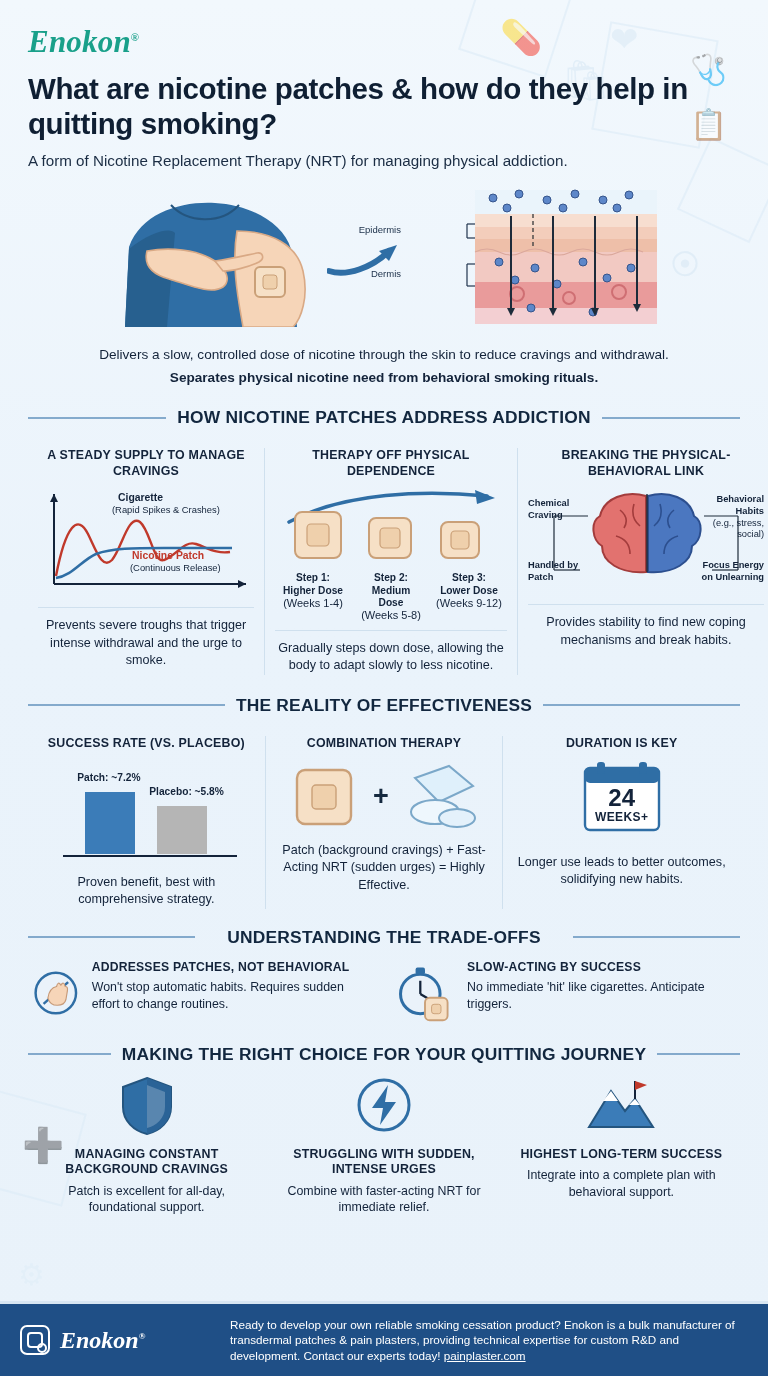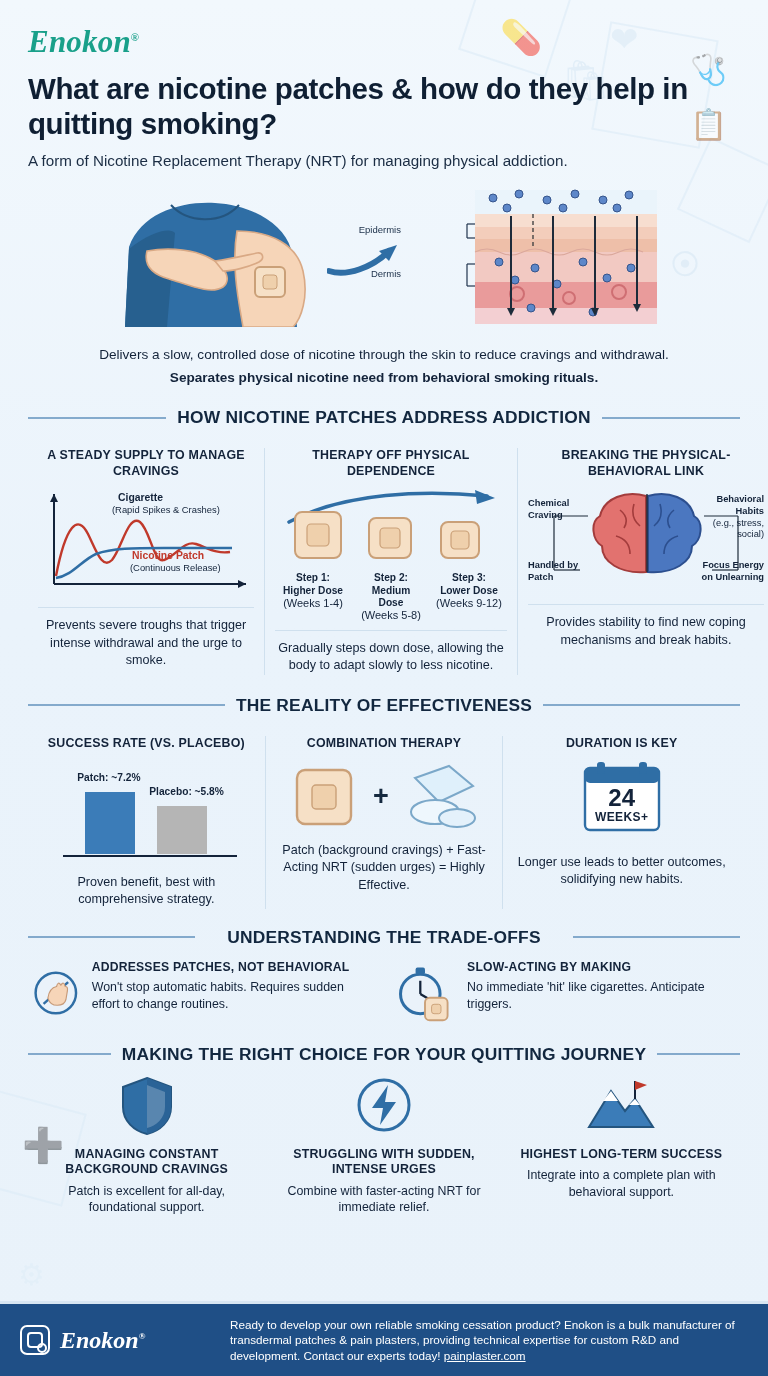--- a/index.html
+++ b/index.html
@@ -494,21 +494,21 @@
       <div class="to">
         <svg width="66" height="66" viewBox="0 0 66 66">
           <circle cx="29" cy="34" r="21" fill="#eaf2fa" stroke="#2f6ea5" stroke-width="3.2"></circle>
           <rect x="24" y="6" width="10" height="7" rx="2" fill="#2f6ea5"></rect>
           <line x1="29" y1="34" x2="29" y2="20" stroke="#13233a" stroke-width="2.4"></line>
           <line x1="29" y1="34" x2="39" y2="40" stroke="#13233a" stroke-width="2.4"></line>
           <rect x="34" y="38" width="24" height="24" rx="5" fill="#f6e0c6" stroke="#caa078" stroke-width="2"></rect>
           <rect x="41" y="45" width="10" height="10" rx="2.6" fill="#efd0ac" stroke="#caa078" stroke-width="1"></rect>
         </svg>
         <div class="txt">
-          <h4>SLOW-ACTING BY MAKING</h4>
+          <h4>SLOW-ACTING BY SUCCESS</h4>
           <p>No immediate 'hit' like cigarettes. Anticipate triggers.</p>
         </div>
       </div>
     </div>
 
     <div class="sec-head" style="margin-top:18px;">
       <span class="line"></span>
       <h2>MAKING THE RIGHT CHOICE FOR YOUR QUITTING JOURNEY</h2>
       <span class="line"></span>
     </div>

